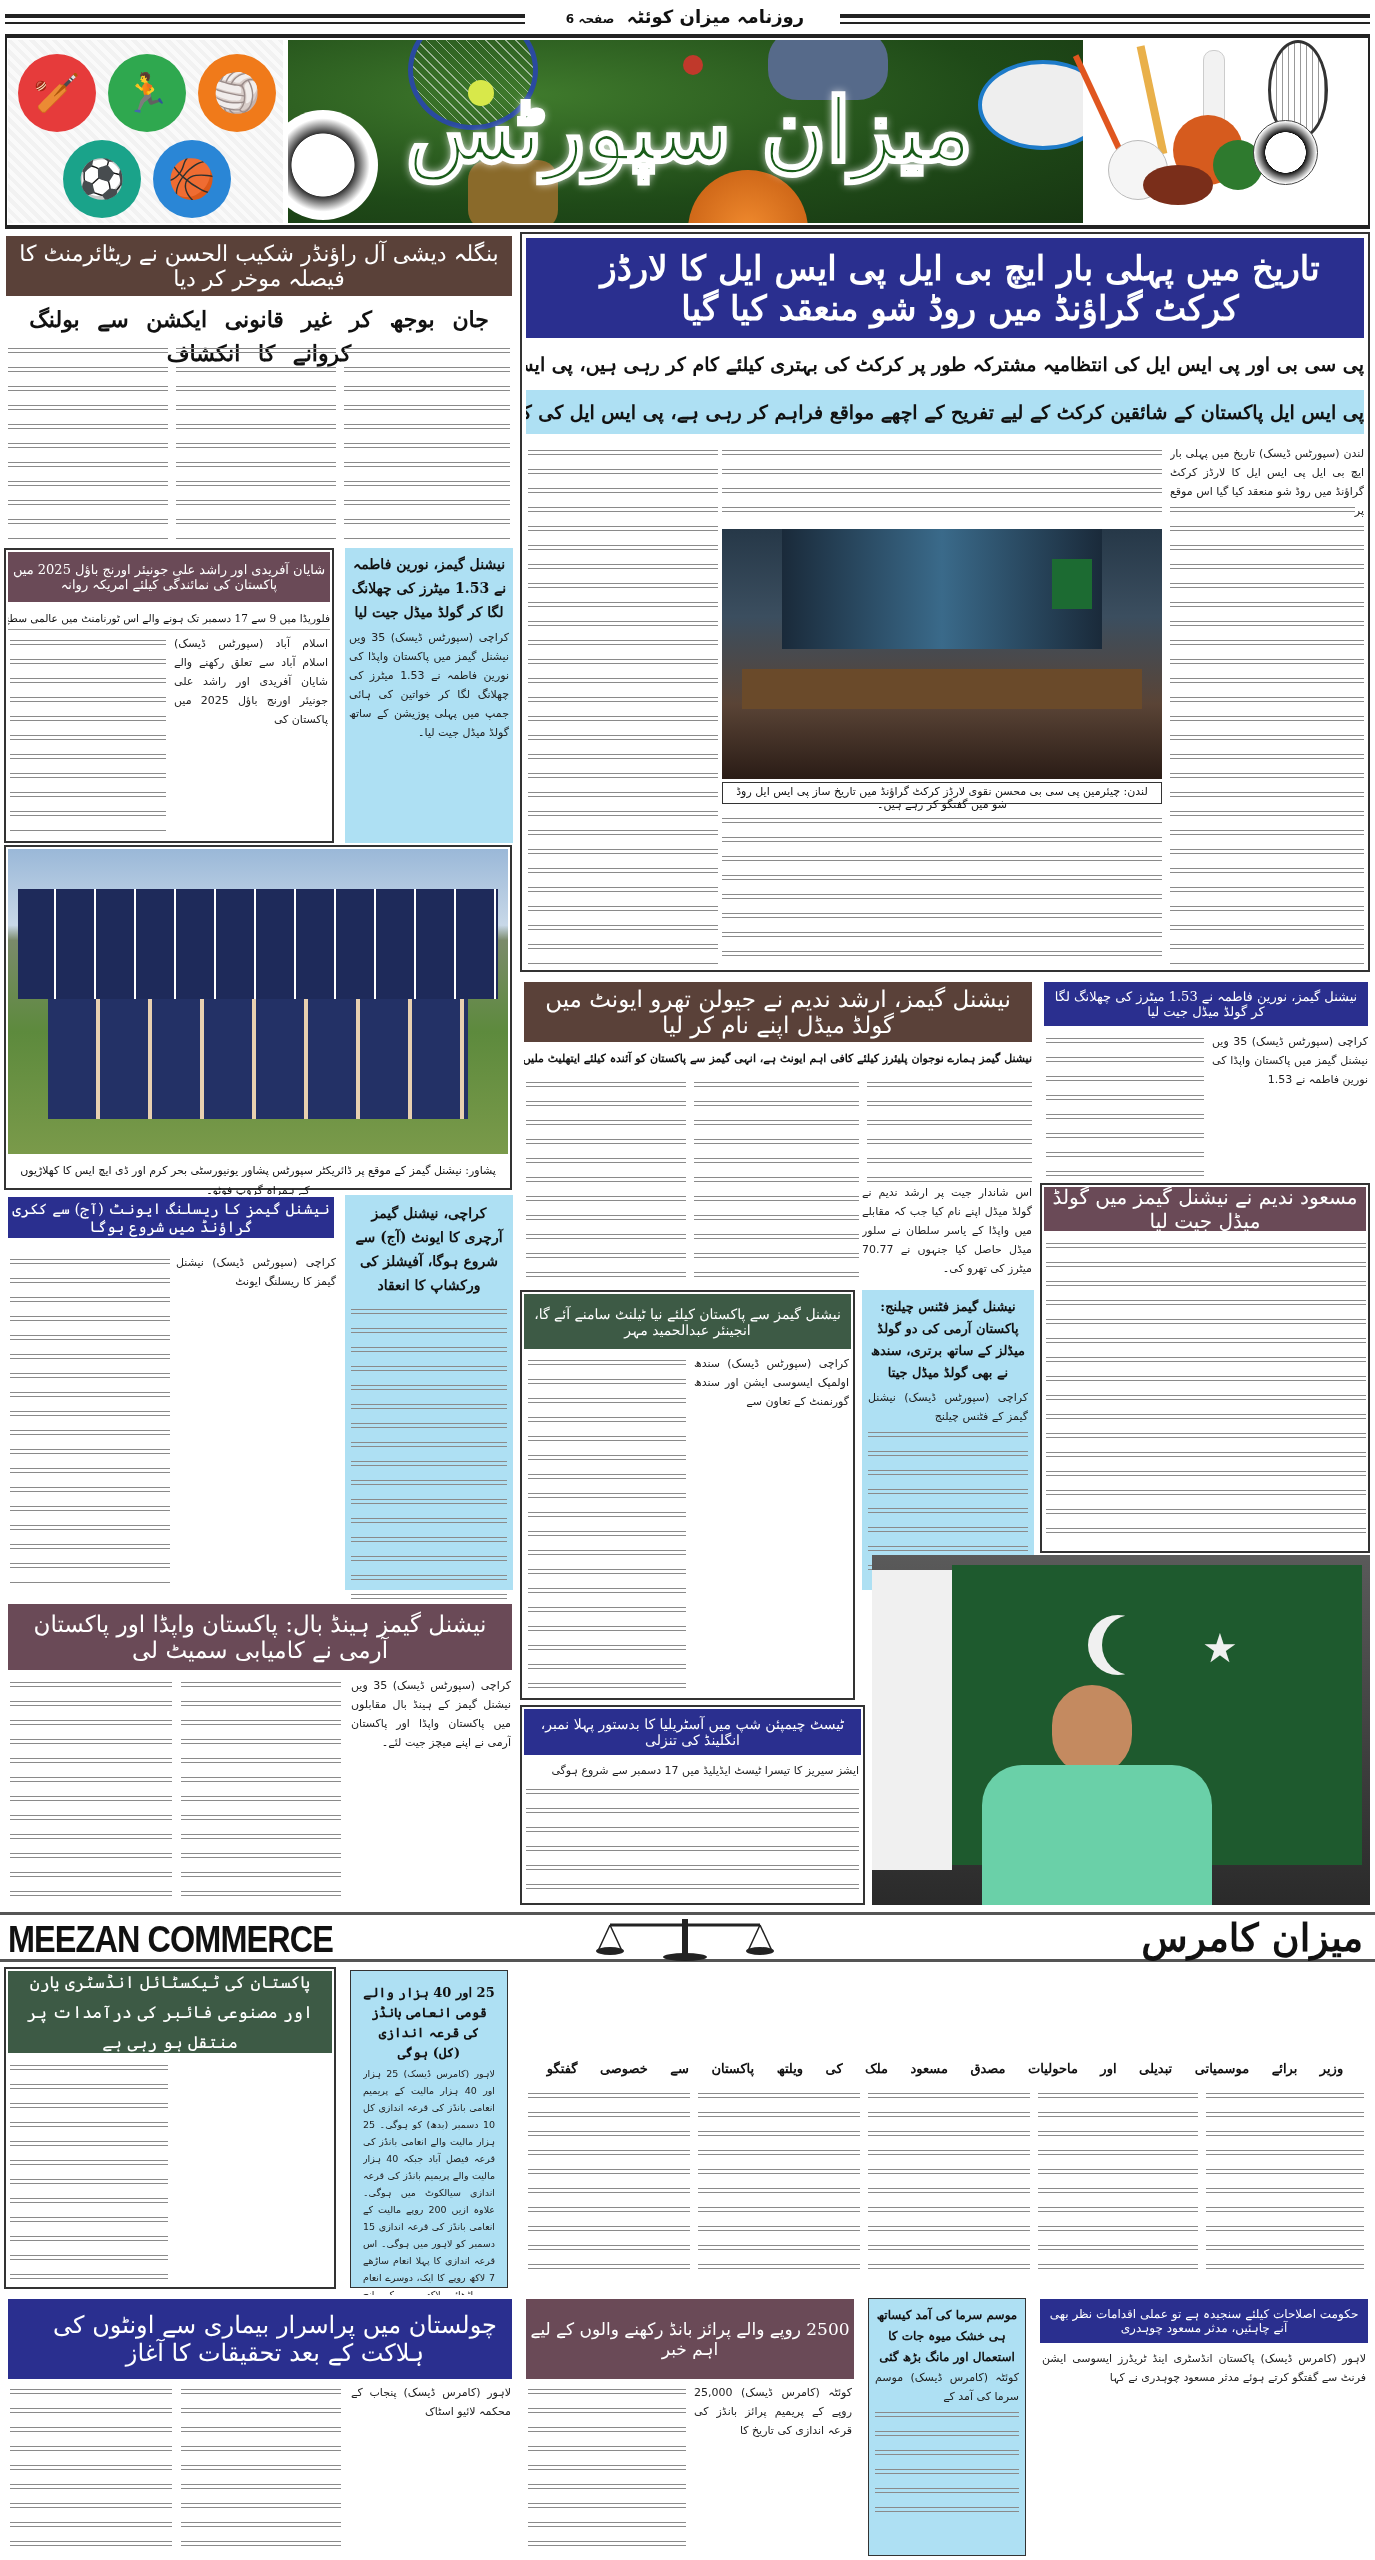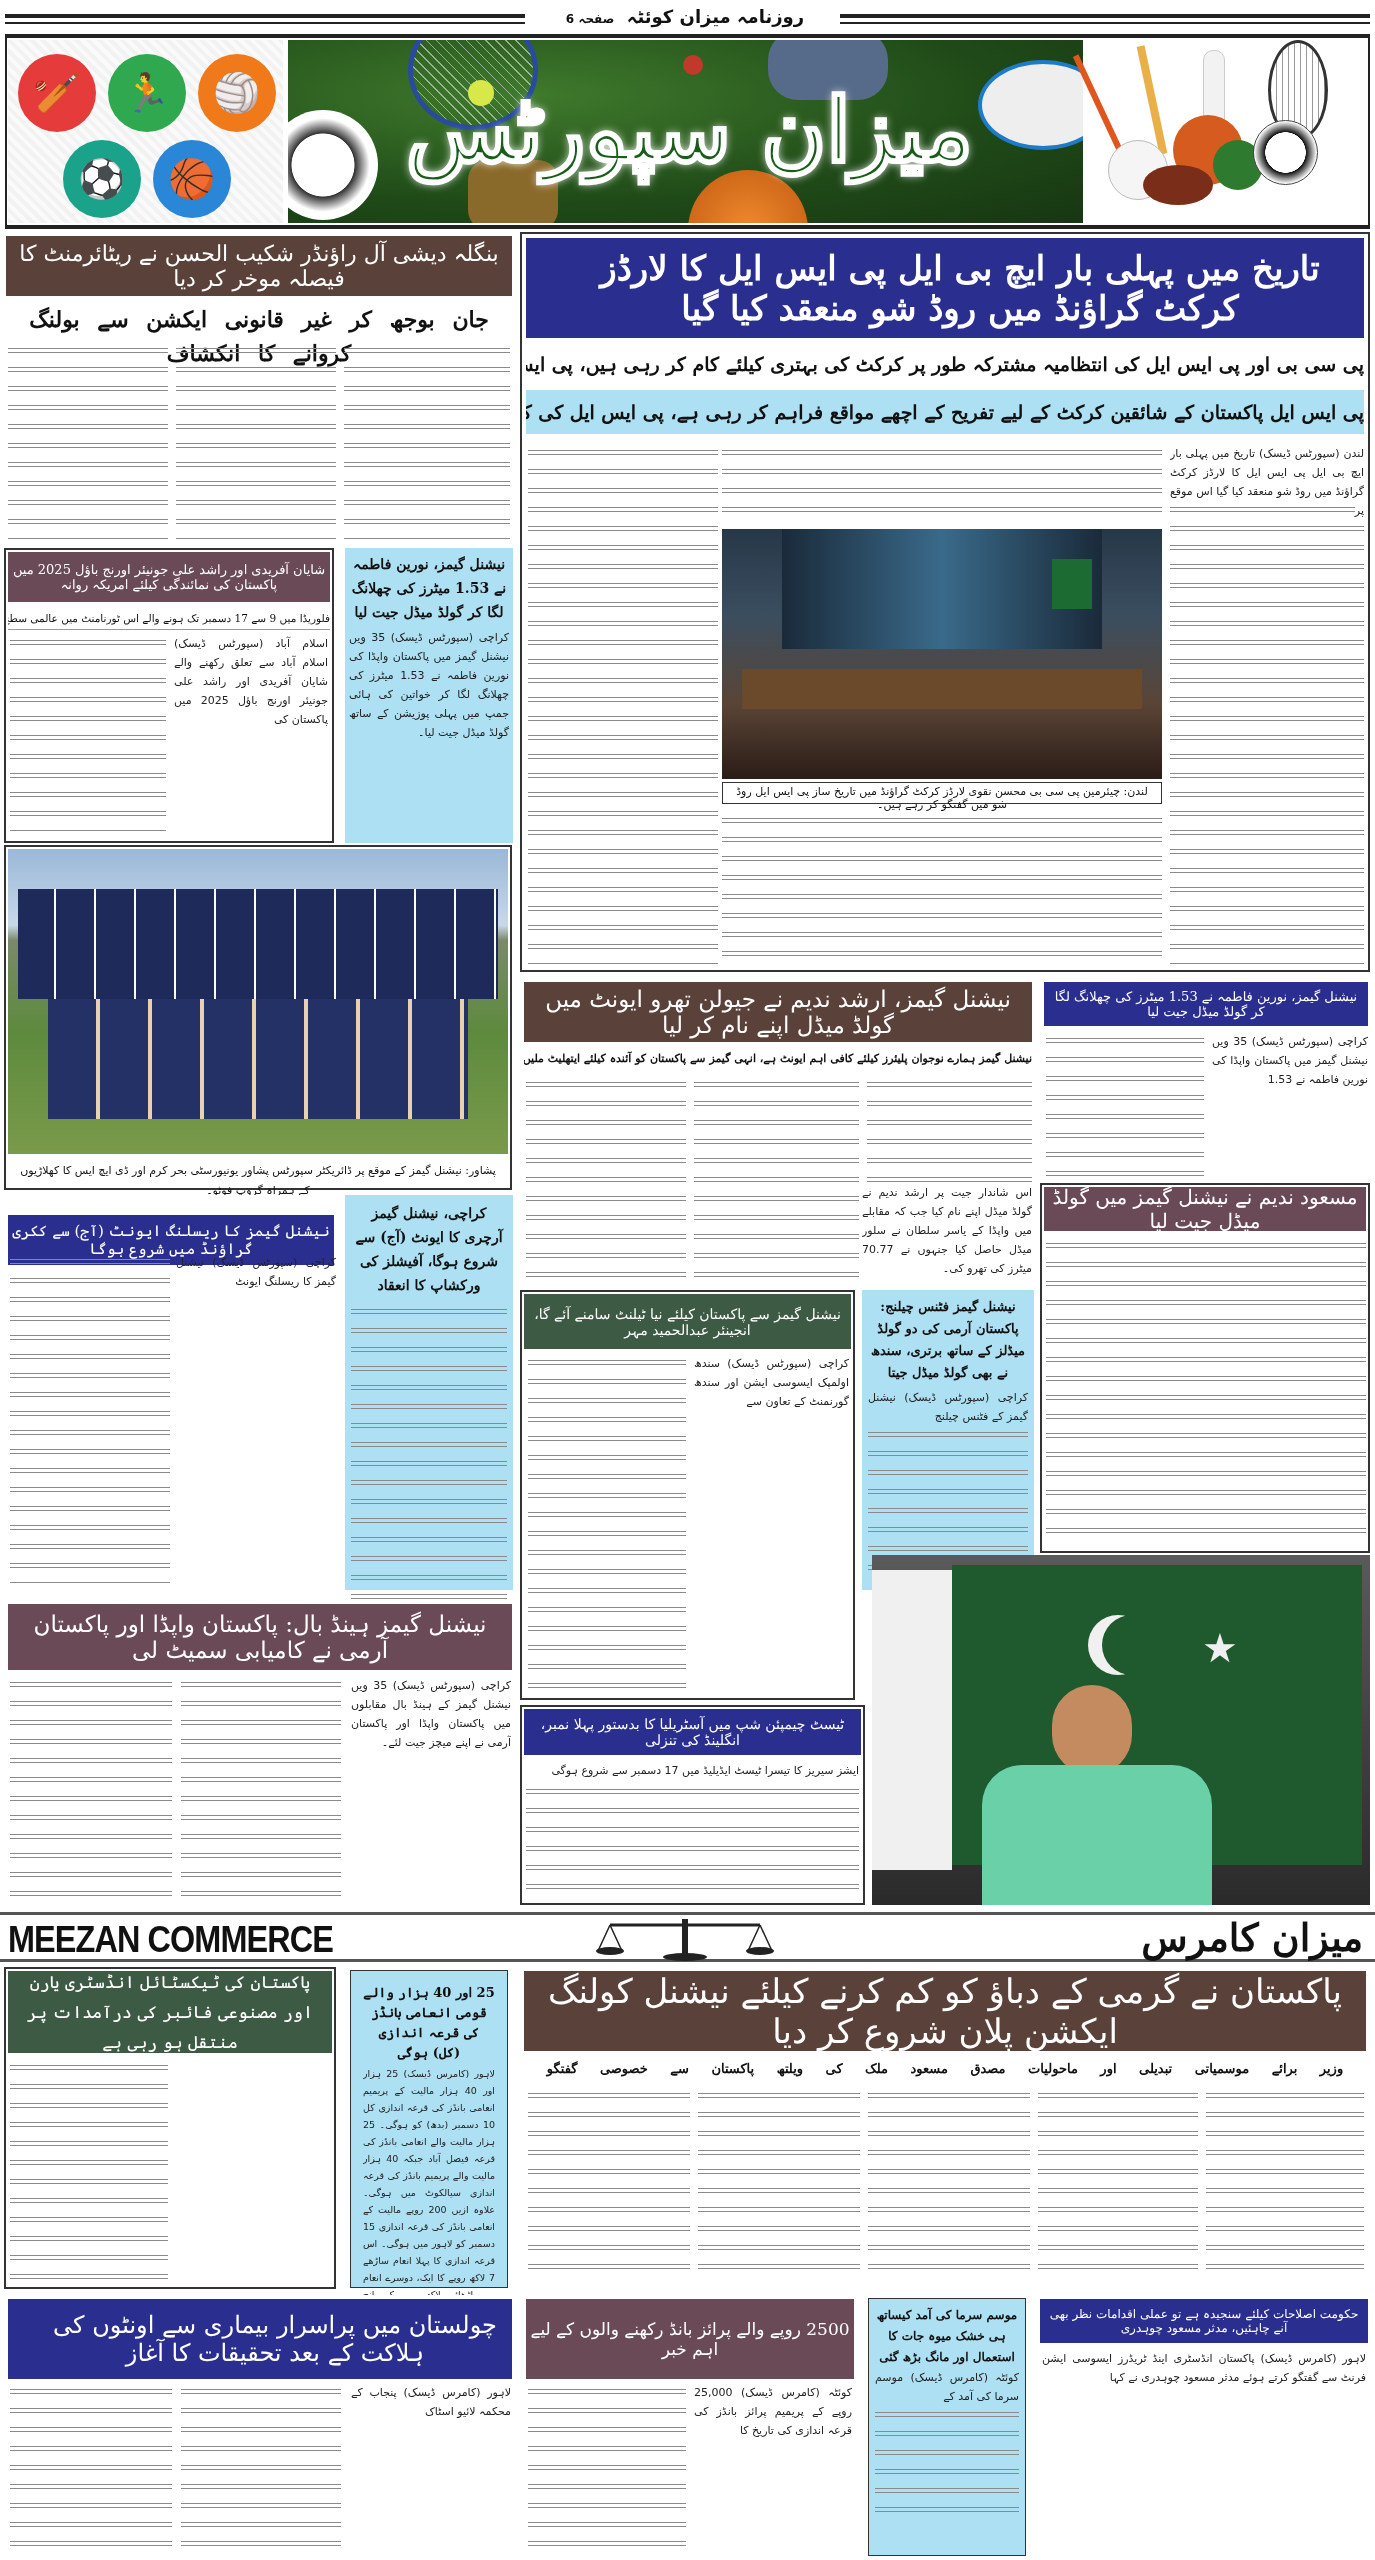--- a/index.html
+++ b/index.html
@@ -144,21 +144,21 @@
   <div class="coltext lines" style="left:4px;top:52px;width:158px;height:145px"></div>
 </div>
 
 <div class="box" style="left:1040px;top:1183px;width:330px;height:370px">
   <div class="hdr plum" style="left:2px;top:2px;width:322px;height:44px;font-size:20px">مسعود ندیم نے نیشنل گیمز میں گولڈ میڈل جیت لیا</div>
   <div class="coltext lines" style="left:4px;top:52px;width:320px;height:310px"></div>
 </div>
 <div class="coltext" style="left:862px;top:1183px;width:170px;height:100px;background:#fff">اس شاندار جیت پر ارشد ندیم نے گولڈ میڈل اپنے نام کیا جب کہ مقابلے میں واپڈا کے یاسر سلطان نے سلور میڈل حاصل کیا جنہوں نے 70.77 میٹرز کی تھرو کی۔</div>
 
 <div class="box" style="left:4px;top:1195px;width:335px;height:400px;border-color:#fff">
-  <div class="hdr navy" style="left:2px;top:18px;width:326px;height:50px;font-size:15px;padding:12px 4px">نیشنل گیمز کا ریسلنگ ایونٹ (آج) سے ککری گراؤنڈ میں شروع ہوگا</div>
+  <div class="hdr navy" style="left:2px;top:0;width:326px;height:41px;font-size:15px;padding:12px 4px">نیشنل گیمز کا ریسلنگ ایونٹ (آج) سے ککری گراؤنڈ میں شروع ہوگا</div>
   <div class="coltext" style="left:170px;top:56px;width:160px;height:330px"><span>کراچی (سپورٹس ڈیسک) نیشنل گیمز کا ریسلنگ ایونٹ</span></div>
   <div class="coltext lines" style="left:4px;top:56px;width:160px;height:330px"></div>
 </div>
 
 <div class="abs sky" style="left:345px;top:1195px;width:168px;height:395px;padding:6px">
   <div class="subhead" style="position:static;font-size:14px;line-height:24px">کراچی، نیشنل گیمز آرچری کا ایونٹ (آج) سے شروع ہوگا، آفیشلز کی ورکشاپ کا انعقاد</div>
   <div class="coltext lines" style="position:static;height:300px;margin-top:6px"></div>
 </div>
 
 <div class="box" style="left:520px;top:1290px;width:335px;height:410px">
@@ -203,21 +203,20 @@
     <ellipse cx="95" cy="40" rx="22" ry="4" fill="#222"></ellipse>
     <polyline points="20,8 8,34 32,34 20,8" fill="none" stroke="#222" stroke-width="1.5"></polyline>
     <polyline points="170,8 158,34 182,34 170,8" fill="none" stroke="#222" stroke-width="1.5"></polyline>
     <ellipse cx="20" cy="34" rx="14" ry="4" fill="#222"></ellipse>
     <ellipse cx="170" cy="34" rx="14" ry="4" fill="#222"></ellipse>
   </svg>
   <div class="ur">میزان کامرس</div>
 </div>
 
 <div class="box" style="left:520px;top:1967px;width:850px;height:320px;border-color:#fff">
-  <div class="hdr brown" style="left:2px;top:2px;width:842px;height:80px;font-size:34px">پاکستان نے گرمی کے دباؤ کو کم کرنے کیلئے نیشنل کولنگ ایکشن پلان شروع کر دیا</div>
   <div class="subhead" style="left:2px;top:86px;width:842px;height:28px;font-size:13px;line-height:28px;word-spacing:18px;white-space:nowrap;overflow:hidden">وزیر برائے موسمیاتی تبدیلی اور ماحولیات مصدق مسعود ملک کی ویلتھ پاکستان سے خصوصی گفتگو</div>
   <div class="coltext lines" style="left:684px;top:118px;width:158px;height:195px"></div>
   <div class="coltext lines" style="left:516px;top:118px;width:160px;height:195px"></div>
   <div class="coltext lines" style="left:346px;top:118px;width:162px;height:195px"></div>
   <div class="coltext lines" style="left:176px;top:118px;width:162px;height:195px"></div>
   <div class="coltext lines" style="left:6px;top:118px;width:162px;height:195px"></div>
 </div>
 
 <div class="box" style="left:4px;top:1967px;width:332px;height:322px">
   <div class="hdr green" style="left:2px;top:2px;width:324px;height:82px;font-size:17px;line-height:30px;padding:0 10px">پاکستان کی ٹیکسٹائل انڈسٹری یارن اور مصنوعی فائبر کی درآمدات پر منتقل ہو رہی ہے</div>

